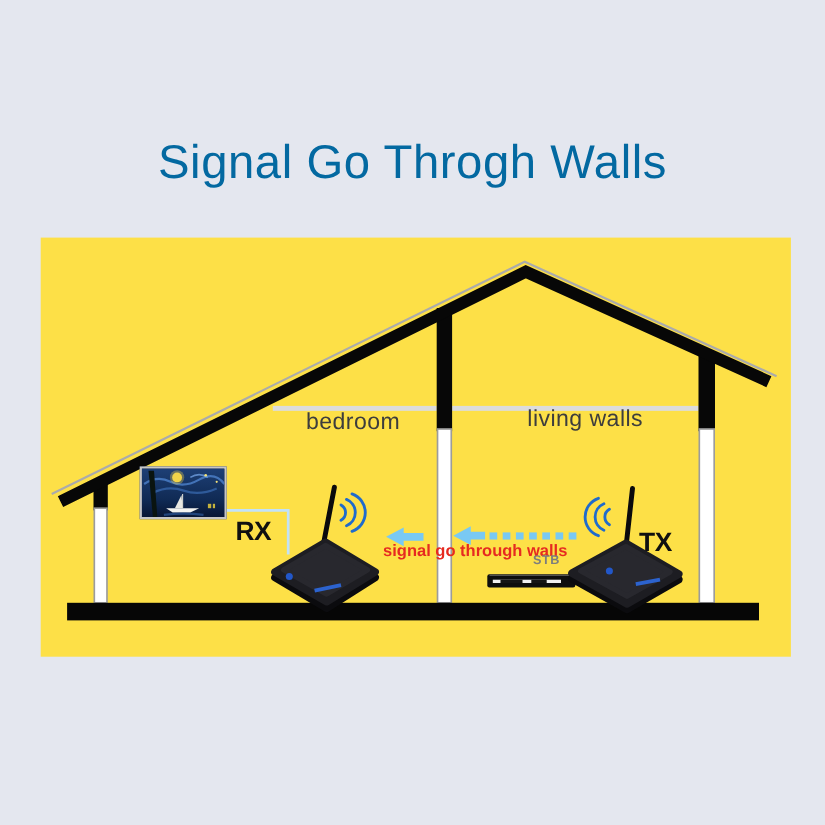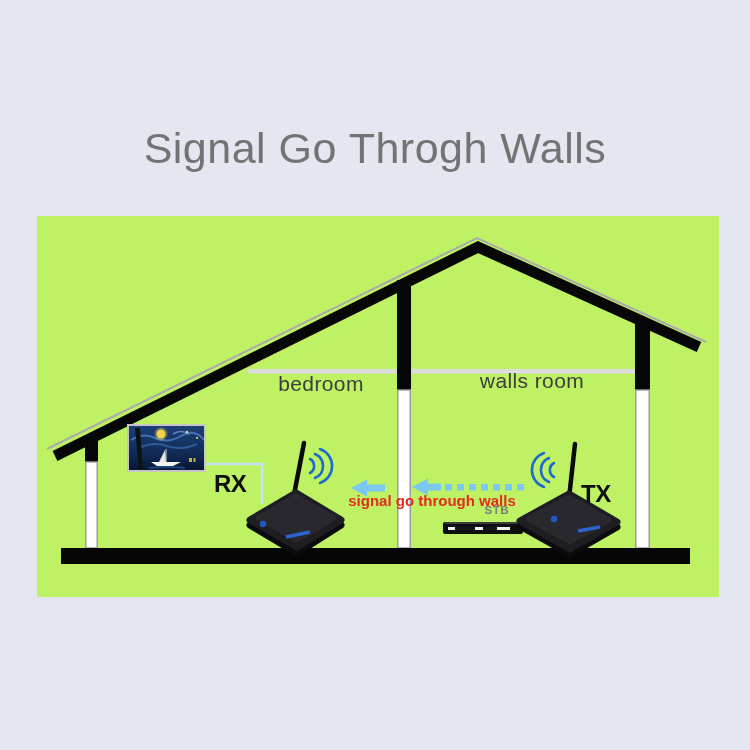--- a/index.html
+++ b/index.html
@@ -13,27 +13,27 @@
     background:#e4e7ef;
     overflow:hidden;
   }
   .title{
     position:absolute;
     left:0;top:124px;width:750px;
     text-align:center;
     font-size:43px;
     font-weight:400;
     letter-spacing:0.5px;
-    color:#737373;
+    color:#0369a1;
   }
   .panel{
     position:absolute;
     left:37px;top:216px;
     width:682px;height:381px;
-    background:#bef264;
+    background:#fde047;
   }
   .house-svg{position:absolute;left:0;top:0;}
   .tv{
     position:absolute;
     left:90px;top:208px;
     width:79px;height:48px;
     border:2px solid #c6c6c6;
     box-sizing:border-box;
     background:#0a1c3f;
   }
@@ -188,20 +188,20 @@
         <path d="M22,36 L52,36 L44,40 L28,40 Z" fill="#f4f4f0"></path>
         <path d="M36,24 L37,36 L30,36 Z" fill="#e8e8e2"></path>
         <line x1="37" y1="23" x2="37" y2="36" stroke="#d8d8d0" stroke-width="1"></line>
         <rect x="60" y="32" width="3" height="4" fill="#d9c23c" opacity="0.9"></rect>
         <rect x="64.5" y="32" width="2" height="4" fill="#d9c23c" opacity="0.9"></rect>
         <path d="M20,42 Q38,40 56,42" fill="none" stroke="#27508e" stroke-width="2" opacity="0.8"></path>
       </svg>
     </div>
 
     <div class="room-label bedroom">bedroom</div>
-    <div class="room-label living">walls room</div>
+    <div class="room-label living">living walls</div>
     <div class="dev-label rx">RX</div>
     <div class="dev-label tx">TX</div>
     <div class="signal-label">signal go through walls</div>
     <div class="stb-label">STB</div>
 
   </div>
 </div>
 
 </body></html>

